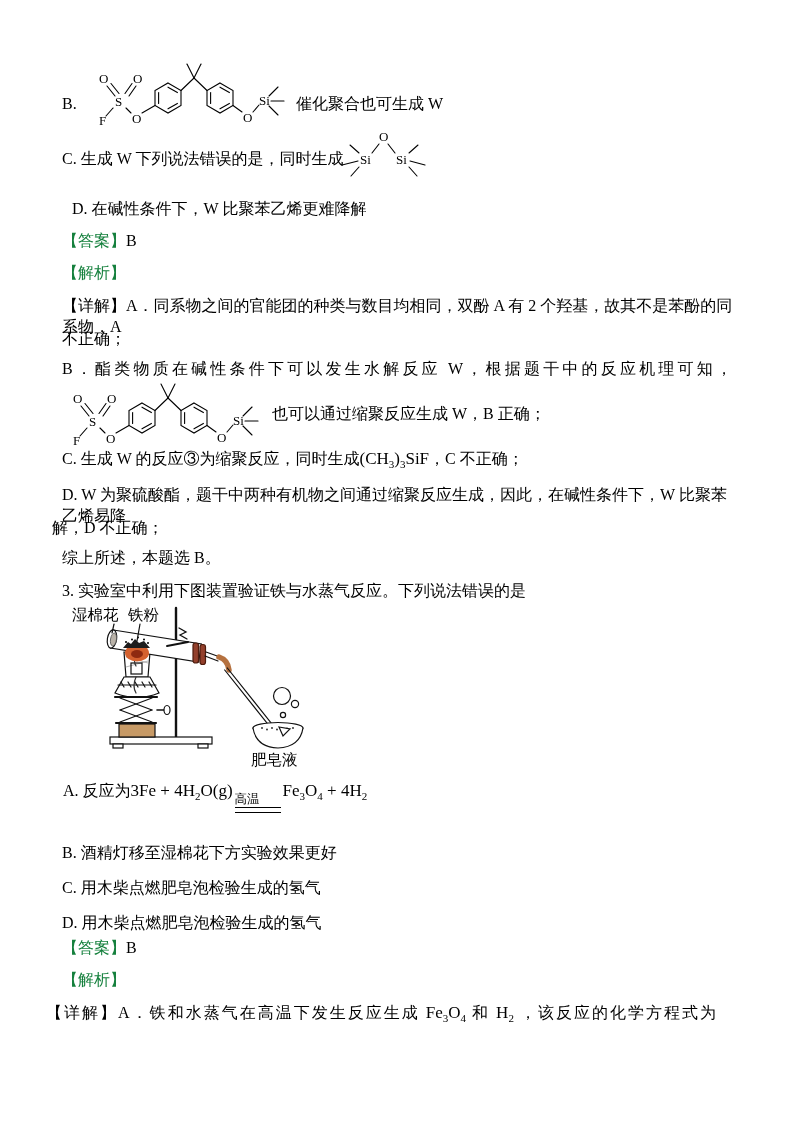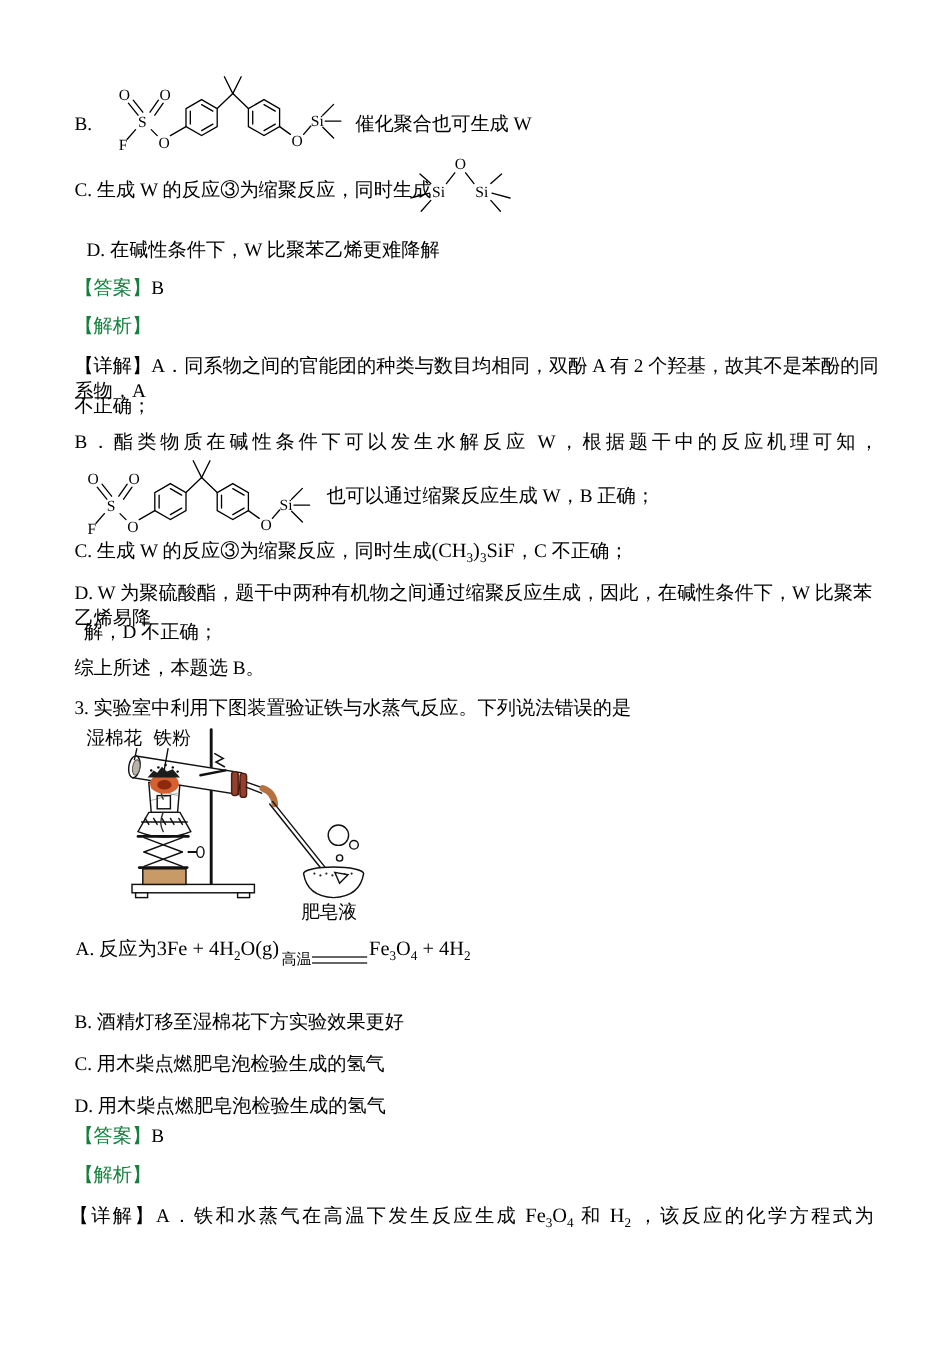--- a/index.html
+++ b/index.html
@@ -8,21 +8,21 @@
     font-family:"Liberation Serif","DejaVu Serif",serif;color:#000;
     overflow:hidden;
   }
   .abs{position:absolute;}
   .t{font-size:16px;line-height:1.3;white-space:nowrap;}
   .just{white-space:normal;width:670px;text-align:justify;text-align-last:justify;}
   .blue{color:#15803d;}
   sub{font-size:10px;line-height:0;}
   .fml{font-size:17px;}
   .fml sub{font-size:11px;}
-  .eqstack{display:inline-flex;flex-direction:row;align-items:center;
+  .eqstack{display:inline-flex;flex-direction:column;align-items:flex-start;
            vertical-align:-7px;margin:0 2px;}
   .eqcond{font-size:12.5px;line-height:1.1;}
   .eqline{width:46px;height:4px;border-top:1.4px solid #000;border-bottom:1.4px solid #000;}
   svg text{font-family:"Liberation Serif","DejaVu Serif",serif;fill:#000;}
   .atom{font-size:13px;}
 </style>
 </head>
 <body>
 
 <span class="abs t" style="left:62px;top:94px">B.</span>
@@ -60,21 +60,21 @@
   <text class="atom" x="13" y="69">F</text>
   <text class="atom" x="46" y="67">O</text>
   <text class="atom" x="157" y="66">O</text>
   <text class="atom" x="173" y="49">Si</text>
 </svg>
 
 <span class="abs t" style="left:296px;top:94px">催化聚合也可生成 W</span>
 
 <span class="abs t" style="left:62px;top:149px">
   <span>C.</span>
-  <span>生成 W 的反应③为缩聚反应，同时生成</span>
+  <span>生成 W 下列说法错误的是，同时生成</span>
 </span>
 
 <svg class="abs" style="left:342px;top:128px" width="84" height="56" viewBox="0 0 84 56">
   <g stroke="#000" stroke-width="1.1" fill="none" stroke-linecap="round">
     <line x1="17" y1="25" x2="8" y2="17"></line>
       <line x1="16" y1="33" x2="0" y2="37"></line>
       <line x1="17" y1="39" x2="9" y2="48"></line>
     <line x1="30" y1="25" x2="37" y2="16"></line>
     <line x1="46" y1="16" x2="53" y2="25"></line>
     <line x1="67" y1="25" x2="76" y2="17"></line>
@@ -137,21 +137,21 @@
   <text class="atom" x="173" y="49">Si</text>
 </svg>
 
 <span class="abs t" style="left:272px;top:404px">也可以通过缩聚反应生成 W，B 正确；</span>
 
 <span class="abs t" style="left:62px;top:448px">
   <span>C. 生成 W 的反应③为缩聚反应，同时生成</span><span class="fml"><span>(CH</span><sub>3</sub><span>)</span><sub>3</sub><span>SiF</span></span><span>，C 不正确；</span>
 </span>
 
 <div class="abs t" style="left:62px;top:485px;width:672px;white-space:normal">D. W 为聚硫酸酯，题干中两种有机物之间通过缩聚反应生成，因此，在碱性条件下，W 比聚苯乙烯易降</div>
-<span class="abs t" style="left:70px;top:518px">解，D 不正确；</span>
+<span class="abs t" style="left:52px;top:518px">解，D 不正确；</span>
 
 <span class="abs t" style="left:62px;top:548px">综上所述，本题选 B。</span>
 
 <span class="abs t" style="left:62px;top:581px">3. 实验室中利用下图装置验证铁与水蒸气反应。下列说法错误的是</span>
 
 <svg class="abs" style="left:60px;top:601px" width="270" height="172" viewBox="0 0 270 172">
   <g stroke="#111" stroke-width="1.2" fill="none" stroke-linecap="round">
 
     <line x1="116" y1="7" x2="116" y2="138" stroke-width="2.4"></line>
     <rect x="50" y="136" width="102" height="7" fill="#fff"></rect>
@@ -240,15 +240,15 @@
 
 <span class="abs t" style="left:62px;top:843px">B. 酒精灯移至湿棉花下方实验效果更好</span>
 <span class="abs t" style="left:62px;top:878px">C. 用木柴点燃肥皂泡检验生成的氢气</span>
 <span class="abs t" style="left:62px;top:913px">D. 用木柴点燃肥皂泡检验生成的氢气</span>
 
 <span class="abs t" style="left:62px;top:938px">
   <span class="blue">【答案】</span><span>B</span>
 </span>
 <span class="abs t blue" style="left:62px;top:970px">【解析】</span>
 
-<div class="abs t just" style="left:58px;top:1002px">
+<div class="abs t just" style="left:46px;top:1002px">
   <span>【详解】A．铁和水蒸气在高温下发生反应生成 </span><span class="fml"><span>Fe</span><sub>3</sub><span>O</span><sub>4</sub></span><span> 和 </span><span class="fml"><span>H</span><sub>2</sub></span><span> ，该反应的化学方程式为</span>
 </div>
 
 </body></html>

